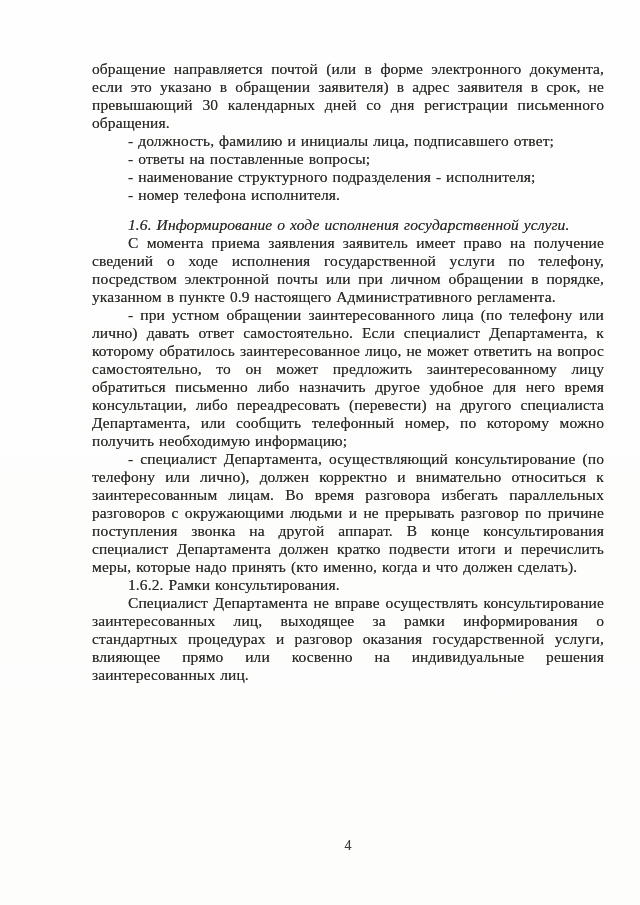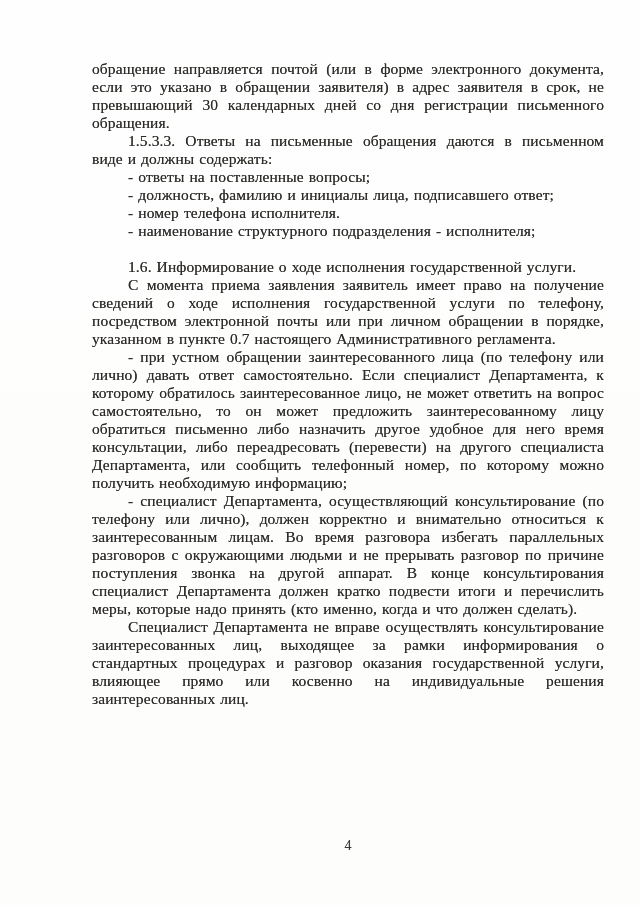--- a/index.html
+++ b/index.html
@@ -31,45 +31,46 @@
     text-align: justify;
     color: #2e2c29;
     letter-spacing: 0.1px;
     word-spacing: 1px;
     text-shadow: 0 0 0.6px rgba(46, 44, 41, 0.75);
   }
   .para.indent {
     text-indent: 36px;
   }
   .para.gap {
-    margin-top: 18px;
+    margin-top: 12px;
+    font-style: italic;
   }
   .page-number {
     position: absolute;
     top: 838px;
     left: 92px;
     width: 512px;
     text-align: center;
     font-size: 14px;
     color: #3b3936;
     filter: blur(0.25px);
     text-shadow: 0 0 0.6px rgba(46, 44, 41, 0.7);
   }
 </style>
 </head>
 <body>
 
 <div class="page">
   <div class="content">
       <p class="para plain">обращение направляется почтой (или в форме электронного документа, если это указано в обращении заявителя) в адрес заявителя в срок, не превышающий 30 календарных дней со дня регистрации письменного обращения.</p>
-      <p class="para indent">1.5.3.3. Ответы на письменные обращения даются в письменном виде и должны содержать:</p>
+      <p class="para indent">- должность, фамилию и инициалы лица, подписавшего ответ;</p>
       <p class="para indent">- ответы на поставленные вопросы;</p>
-      <p class="para indent">- должность, фамилию и инициалы лица, подписавшего ответ;</p>
+      <p class="para indent">- наименование структурного подразделения - исполнителя;</p>
       <p class="para indent">- номер телефона исполнителя.</p>
-      <p class="para indent">- наименование структурного подразделения - исполнителя;</p>
       <p class="para indent gap">1.6. Информирование о ходе исполнения государственной услуги.</p>
-      <p class="para indent">С момента приема заявления заявитель имеет право на получение сведений о ходе исполнения государственной услуги по телефону, посредством электронной почты или при личном обращении в порядке, указанном в пункте 0.7 настоящего Административного регламента.</p>
+      <p class="para indent">С момента приема заявления заявитель имеет право на получение сведений о ходе исполнения государственной услуги по телефону, посредством электронной почты или при личном обращении в порядке, указанном в пункте 0.9 настоящего Административного регламента.</p>
       <p class="para indent">- при устном обращении заинтересованного лица (по телефону или лично) давать ответ самостоятельно. Если специалист Департамента, к которому обратилось заинтересованное лицо, не может ответить на вопрос самостоятельно, то он может предложить заинтересованному лицу обратиться письменно либо назначить другое удобное для него время консультации, либо переадресовать (перевести) на другого специалиста Департамента, или сообщить телефонный номер, по которому можно получить необходимую информацию;</p>
       <p class="para indent">- специалист Департамента, осуществляющий консультирование (по телефону или лично), должен корректно и внимательно относиться к заинтересованным лицам. Во время разговора избегать параллельных разговоров с окружающими людьми и не прерывать разговор по причине поступления звонка на другой аппарат. В конце консультирования специалист Департамента должен кратко подвести итоги и перечислить меры, которые надо принять (кто именно, когда и что должен сделать).</p>
+      <p class="para indent">1.6.2. Рамки консультирования.</p>
       <p class="para indent">Специалист Департамента не вправе осуществлять консультирование заинтересованных лиц, выходящее за рамки информирования о стандартных процедурах и разговор оказания государственной услуги, влияющее прямо или косвенно на индивидуальные решения заинтересованных лиц.</p>
     </div>
   <div class="page-number">4</div>
 </div>
 
 </body></html>

